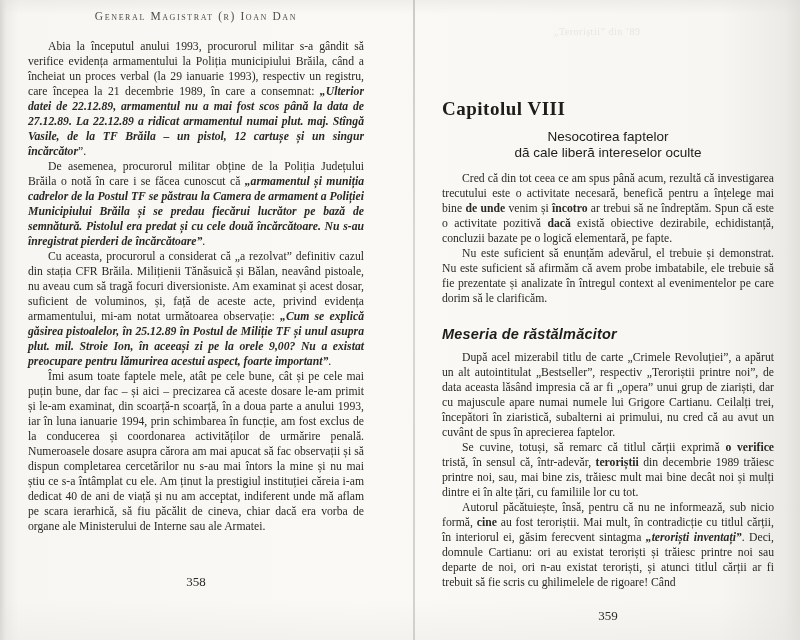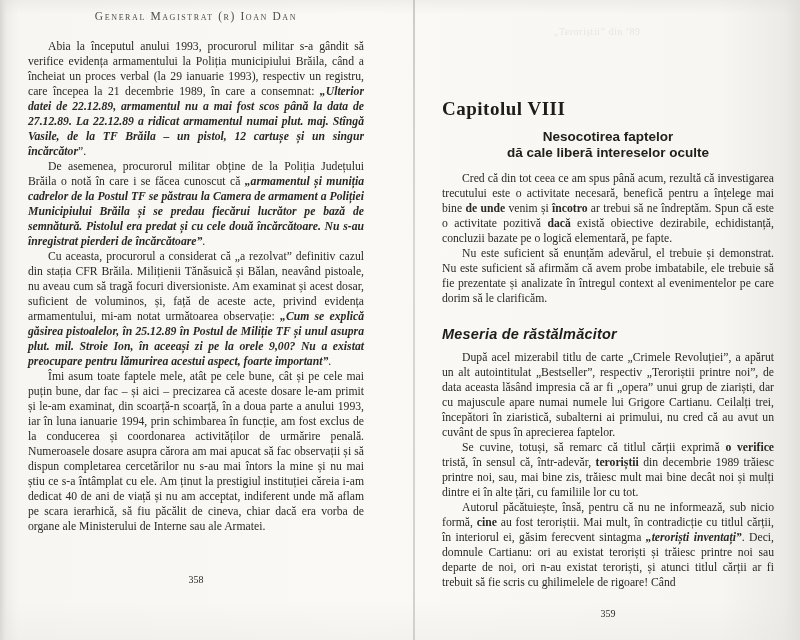--- a/index.html
+++ b/index.html
@@ -60,40 +60,40 @@
     font-family: "Liberation Serif", serif;
     font-weight: bold;
     font-size: 19px;
     letter-spacing: 0.5px;
     color: #1f1d19;
   }
   .chapter-subtitle {
     margin: 9px 0 0 0;
     text-align: center;
     font-family: "Liberation Sans", sans-serif;
-    font-weight: bold;
+    font-weight: normal;
     font-size: 13.5px;
     line-height: 16px;
     color: #222019;
   }
   .right-body { margin-top: 10px; }
   .section-heading {
     margin: 20px 0 8px 0;
     font-family: "Liberation Sans", sans-serif;
     font-weight: bold;
     font-style: italic;
     font-size: 14.5px;
     letter-spacing: 0.2px;
     color: #1f1d19;
   }
   .page-number {
     position: absolute;
     width: 100%;
     text-align: center;
-    font-size: 10px;
+    font-size: 13px;
     color: #2b2923;
   }
   .page-number-left  { top: 574px; }
   .page-number-right { top: 608px; }
 </style>
 </head>
 <body>
 
 <div class="scan-bg"></div>
 <div class="gutter-line"></div>

